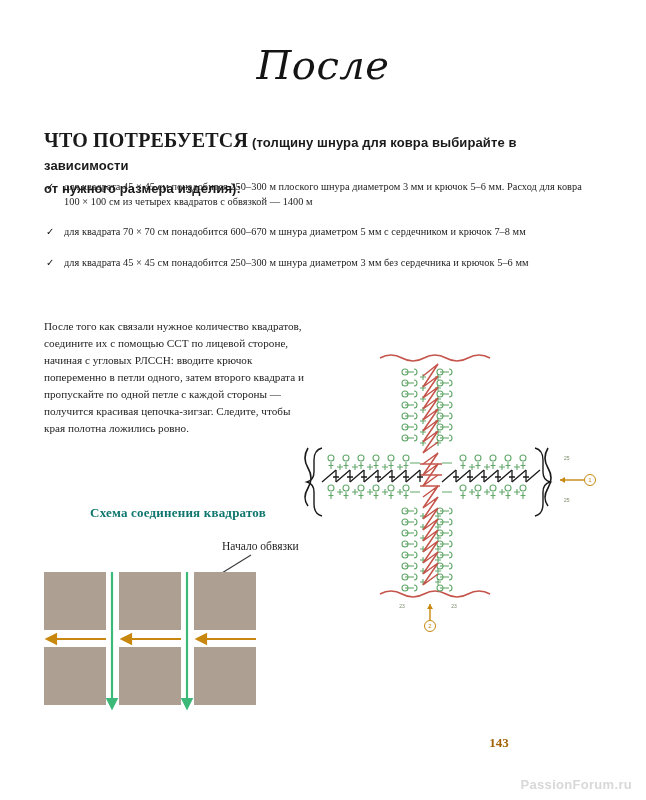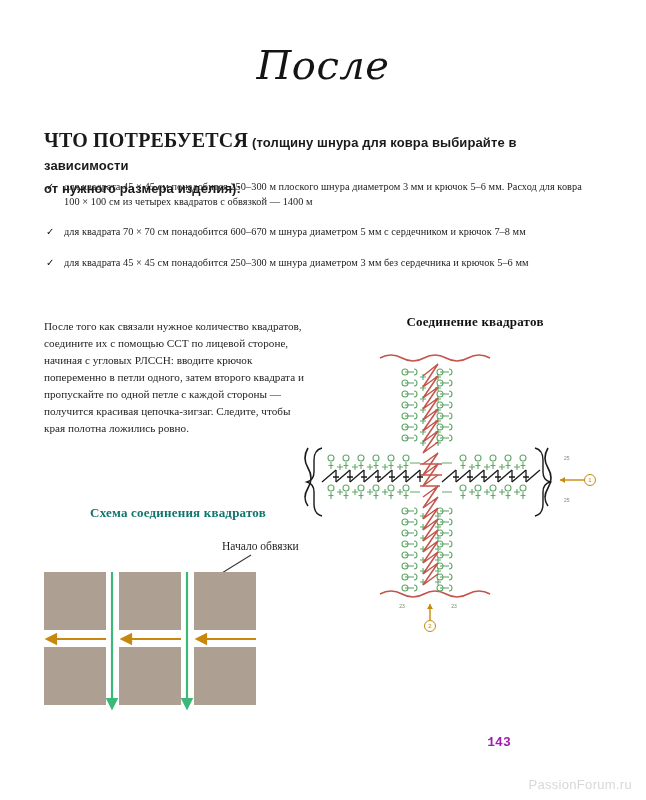--- a/index.html
+++ b/index.html
@@ -111,31 +111,31 @@
 
   
   .chart{
     position:absolute;left:292px;top:336px;width:326px;height:296px;
   }
 
   
   .pageno{
     position:absolute;top:735px;left:0;width:528px;
     text-align:center;
-    font-family:Liberation Mono, monospace;
+    font-family:Liberation Serif, serif;
     font-weight:bold;
     font-size:13px;
-    color:#a21caf;
+    color:#a16207;
   }
   .pageno span{position:relative;left:235px;}
   .watermark{
     position:absolute;bottom:8px;right:14px;
     font-family:"Liberation Sans", sans-serif;
     font-size:13px;
-    font-weight:normal;
+    font-weight:bold;
     color:#d8d8d8;
     letter-spacing:0.3px;
   }
 </style>
 </head>
 <body>
 
 <div class="page">
 
   <div class="title">После</div>
@@ -156,21 +156,20 @@
       <span>для квадрата 70 × 70 см понадобится 600–670 м шнура диаметром 5 мм с сердечником и крючок 7–8 мм</span>
     </div>
     <div class="bullet">
       <span class="tick">✓</span>
       <span>для квадрата 45 × 45 см понадобится 250–300 м шнура диаметром 3 мм без сердечника и крючок 5–6 мм</span>
     </div>
   </div>
 
   <div class="left-para">После того как связали нужное количество квадратов, соедините их с помощью ССТ по лицевой стороне, начиная с угловых РЛССН: вводите крючок попеременно в петли одного, затем второго квадрата и пропускайте по одной петле с каждой стороны — получится красивая цепочка-зигзаг. Следите, чтобы края полотна ложились ровно.</div>
 
-  <div class="h-join">Соединение квадратов</div>
   <div class="h-schema">Схема соединения квадратов</div>
   <div class="lbl-start">Начало обвязки</div>
 
   <svg class="leader" viewBox="0 0 48 30">
     <line x1="46" y1="2" x2="4" y2="28" stroke="#3a3a3a" stroke-width="1.1"></line>
   </svg>
 
   <svg class="chart" viewBox="0 0 326 296">
     <defs>
 

